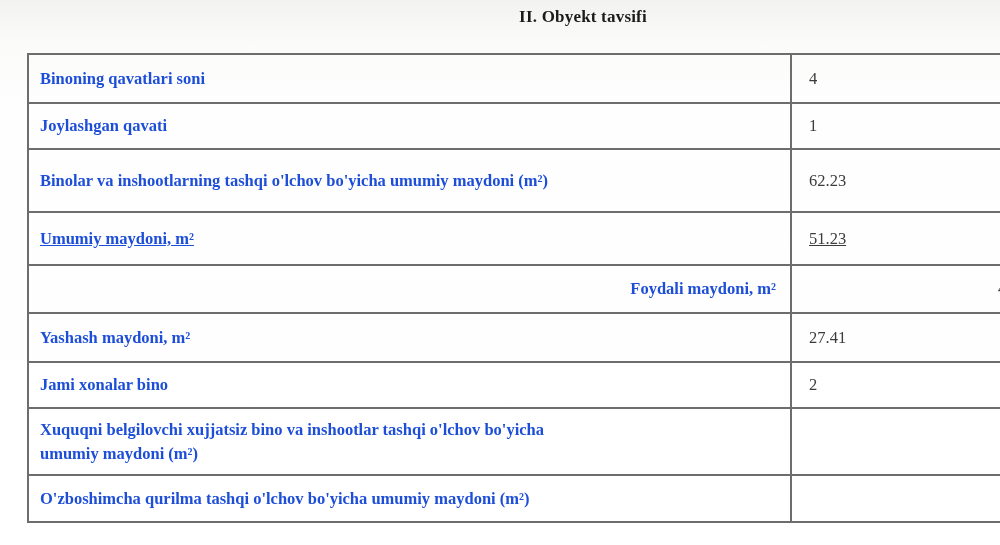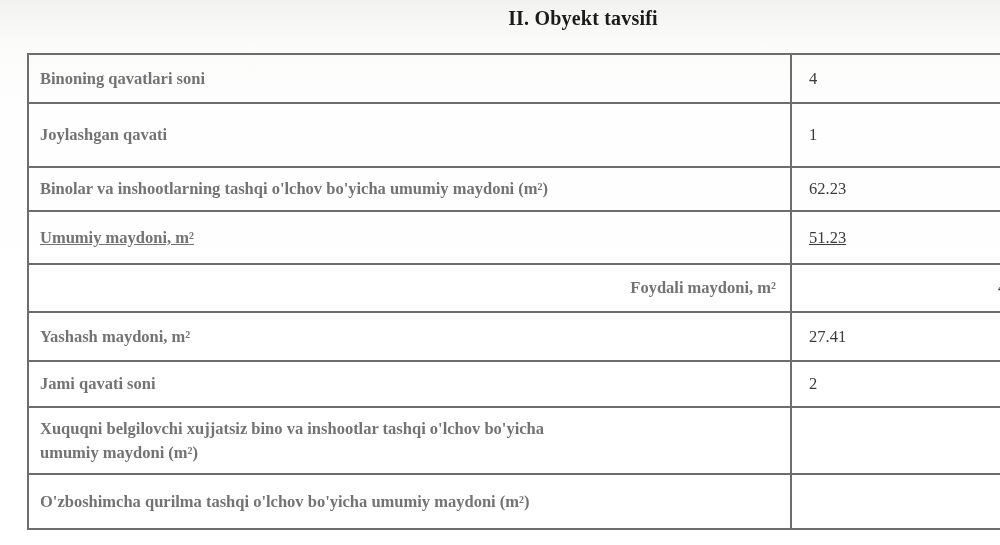--- a/index.html
+++ b/index.html
@@ -21,21 +21,21 @@
     filter: blur(0.35px);
   }
   .doc-title {
     position: absolute;
     top: 7px;
     left: 0;
     width: 100%;
     text-align: center;
     padding-left: 166px;
     box-sizing: border-box;
-    font-size: 20px;
+    font-size: 17px;
     font-weight: bold;
     color: #1b1b1b;
     letter-spacing: 0.2px;
   }
   table.desc-table {
     position: absolute;
     left: 27px;
     top: 53px;
     border-collapse: collapse;
     table-layout: fixed;
@@ -44,38 +44,38 @@
   table.desc-table td {
     border: 2px solid #6d6d6d;
     vertical-align: middle;
     font-size: 16.5px;
     line-height: 1.45;
     box-sizing: border-box;
   }
   td.label-cell {
     width: 763px;
     font-weight: bold;
-    color: #737373;
+    color: #1d4ed8;
     padding: 4px 14px 4px 11px;
     white-space: pre-line;
   }
   td.value-cell {
     color: #3b3b3b;
     font-weight: normal;
     padding: 4px 10px 4px 17px;
   }
   tr:nth-child(1) td { height: 49px; }
-  tr:nth-child(2) td { height: 64px; }
-  tr:nth-child(3) td { height: 44px; }
+  tr:nth-child(2) td { height: 46px; }
+  tr:nth-child(3) td { height: 63px; }
   tr:nth-child(4) td { height: 53px; text-decoration: underline; }
   tr:nth-child(5) td { height: 48px; text-align: right; }
   tr:nth-child(6) td { height: 49px; margin-top: 28px; }
   tr:nth-child(7) td { height: 46px; }
   tr:nth-child(8) td { height: 67px; }
-  tr:nth-child(9) td { height: 55px; }
+  tr:nth-child(9) td { height: 47px; }
 </style>
 </head>
 <body>
 
 <div class="page">
 
   <div class="doc-title">II. Obyekt tavsifi</div>
 
   <table class="desc-table">
     <tbody>
@@ -97,21 +97,21 @@
       </tr>
       <tr>
         <td class="label-cell">Foydali maydoni, m²</td>
         <td class="value-cell">45.82</td>
       </tr>
       <tr>
         <td class="label-cell">Yashash maydoni, m²</td>
         <td class="value-cell">27.41</td>
       </tr>
       <tr>
-        <td class="label-cell">Jami qavati soni</td>
+        <td class="label-cell">Jami xonalar bino</td>
         <td class="value-cell">2</td>
       </tr>
       <tr>
         <td class="label-cell">Xuquqni belgilovchi xujjatsiz bino va inshootlar tashqi o'lchov bo'yicha
 umumiy maydoni (m²)</td>
         <td class="value-cell"></td>
       </tr>
       <tr>
         <td class="label-cell">O'zboshimcha qurilma tashqi o'lchov bo'yicha umumiy maydoni (m²)</td>
         <td class="value-cell"></td>

